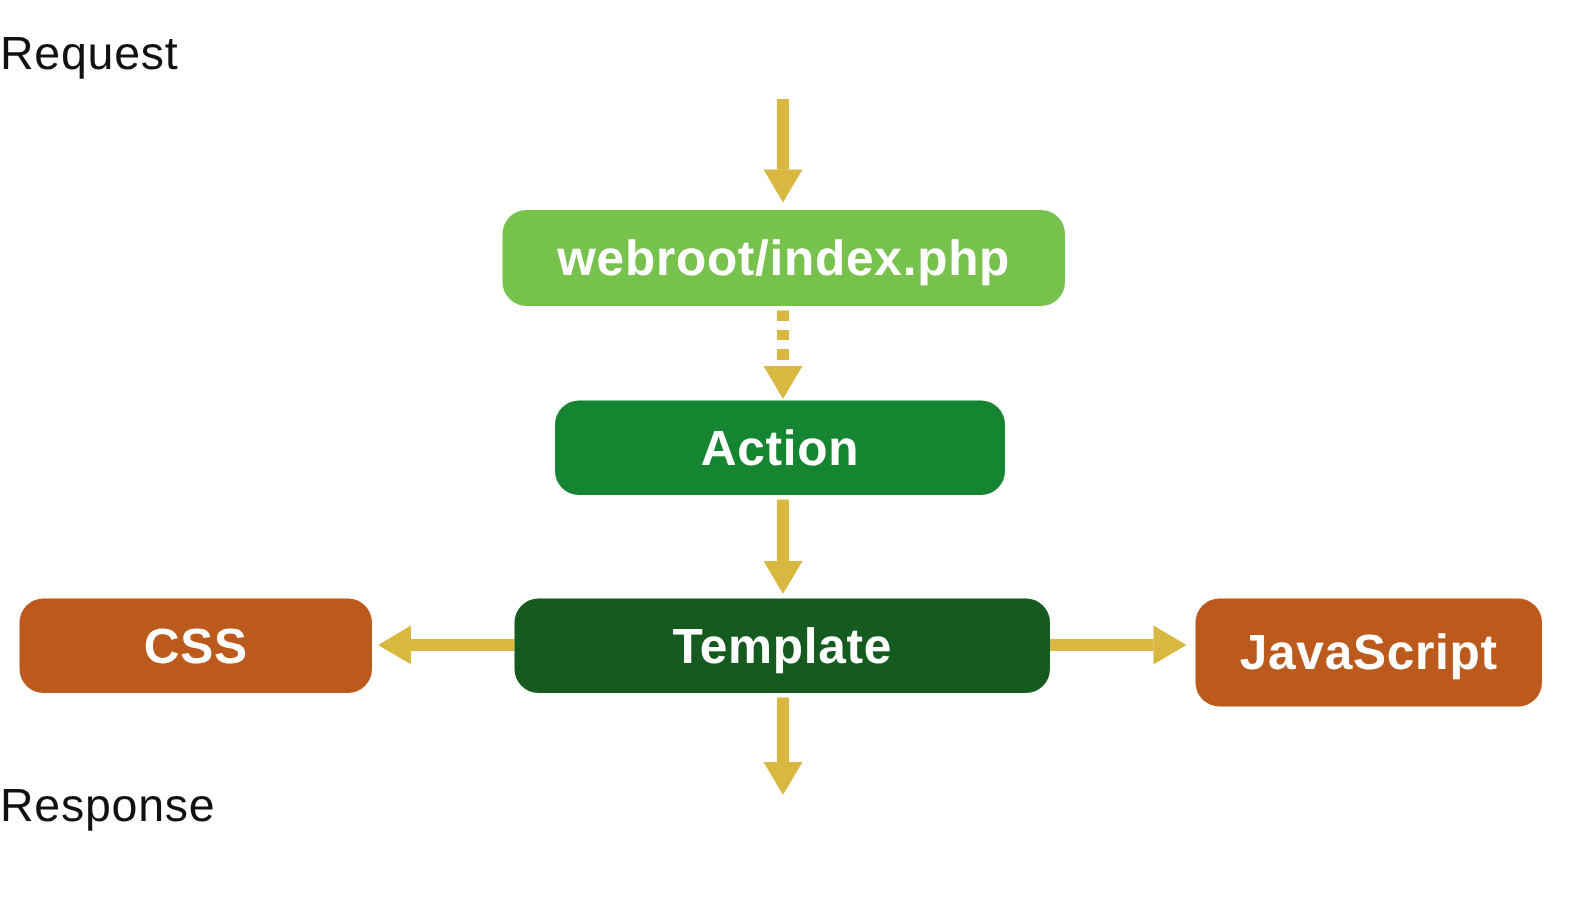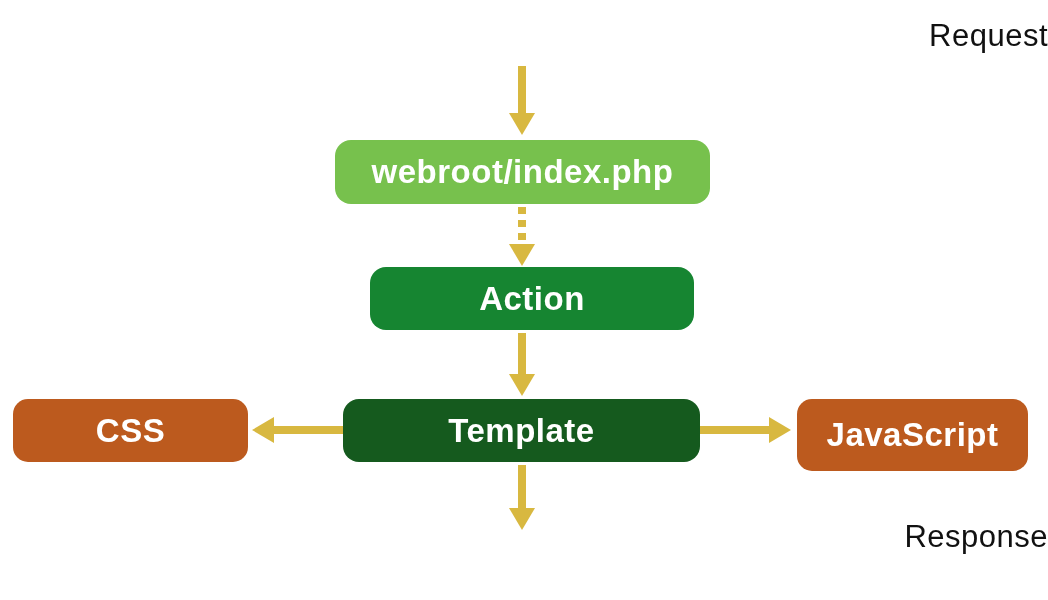--- a/index.html
+++ b/index.html
@@ -8,41 +8,41 @@
     width: 1048px;
     height: 600px;
     background: #ffffff;
     overflow: hidden;
     font-family: "Liberation Sans", sans-serif;
   }
   .flow-label {
     position: absolute;
     left: 0;
     width: 100%;
-    text-align: right;
+    text-align: left;
     font-size: 31px;
     font-weight: 400;
     color: var(--label_text, #111111);
     letter-spacing: 0.5px;
   }
   .node {
     position: absolute;
     border-radius: 16px;
     color: var(--node_text, #ffffff);
     font-weight: 700;
     font-size: 33px;
     display: flex;
     align-items: center;
     justify-content: center;
     letter-spacing: 0.5px;
   }
   .node-webroot   { background: var(--node_webroot,   #77c14d); }
   .node-action    { background: var(--node_action,    #168531); }
   .node-template  { background: var(--node_template,  #155a1e); }
-  .node-endpoint  { background: var(--node_endpoint,  #bc5a1e); border-radius: 15px; }
+  .node-endpoint  { background: var(--node_endpoint,  #bc5a1e); }
 
   
   .arrow-down { position: absolute; width: 26px; display: flex; flex-direction: column; align-items: center; }
   .arrow-down .shaft { width: 8px; background: var(--arrow, #d8b840); }
   .arrow-down .shaft.dotted {
     background: repeating-linear-gradient(to bottom,
       var(--arrow, #d8b840) 0px, var(--arrow, #d8b840) 7px,
       transparent 7px, transparent 13px);
   }
   .arrow-down .head {
@@ -82,21 +82,21 @@
 
   <div class="node node-webroot" style="left:335px; top:140px; width:375px; height:64px;">
     <span>webroot/index.php</span>
   </div>
 
   <div class="arrow-down" style="left:509px; top:207px;">
     <div class="shaft dotted" style="height:37px;"></div>
     <div class="head"></div>
   </div>
 
-  <div class="node node-action" style="left:370px; top:267px; width:324px; height:63px;">
+  <div class="node node-action" style="left:370px; top:267px; width:300px; height:63px;">
     <span>Action</span>
   </div>
 
   <div class="arrow-down" style="left:509px; top:333px;">
     <div class="shaft" style="height:41px;"></div>
     <div class="head"></div>
   </div>
 
   <div class="node node-endpoint" style="left:13px; top:399px; width:235px; height:63px;">
     <span>CSS</span>

